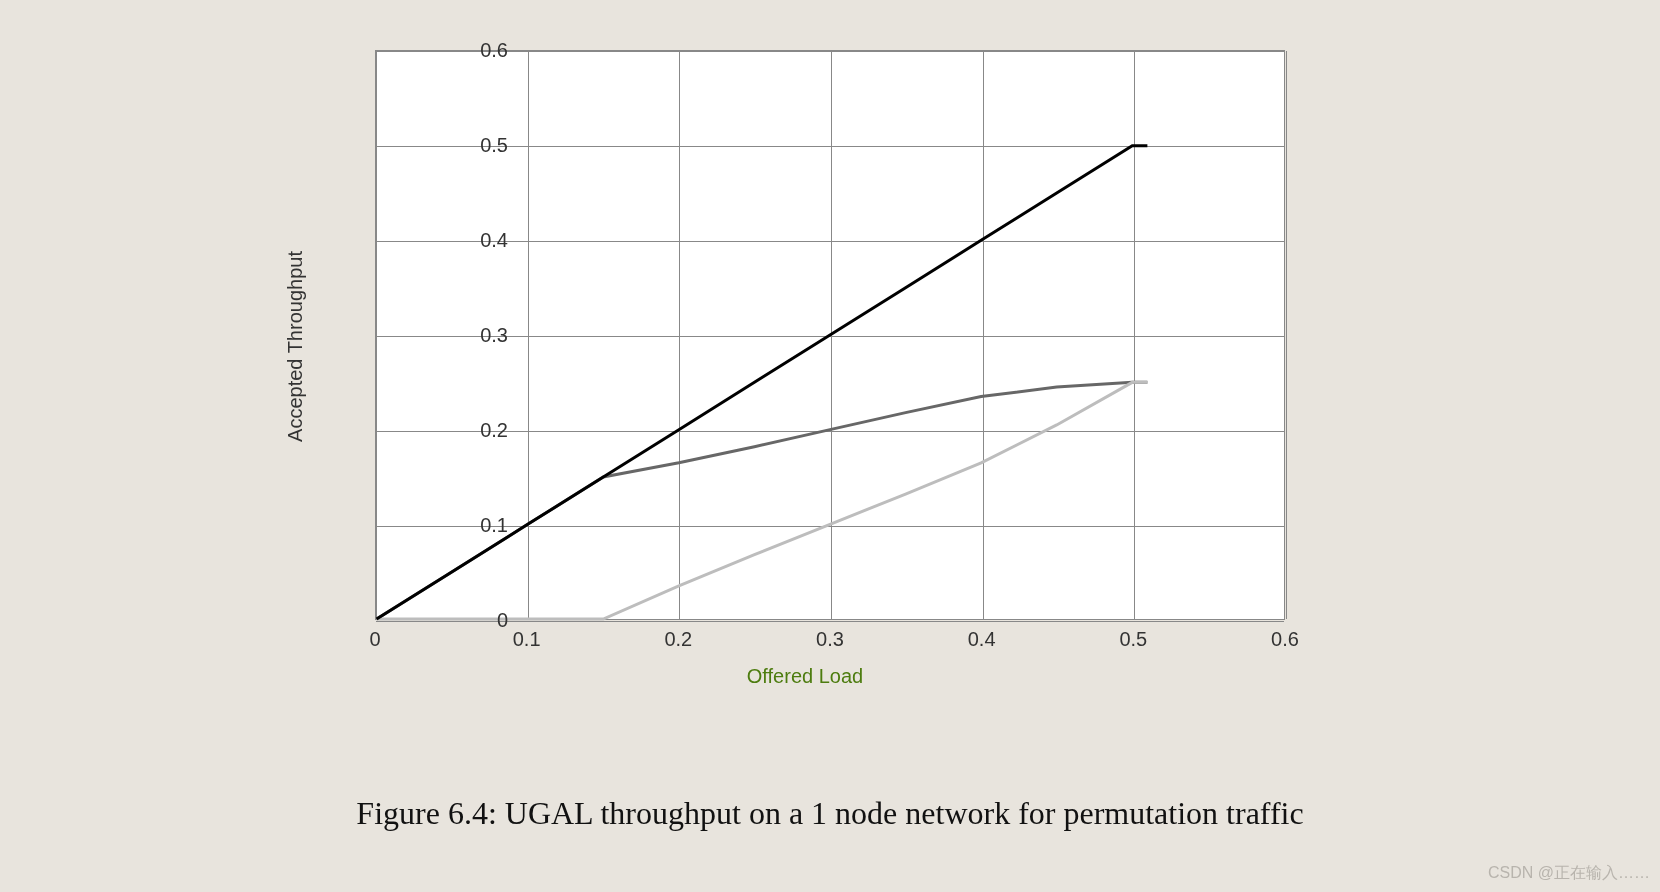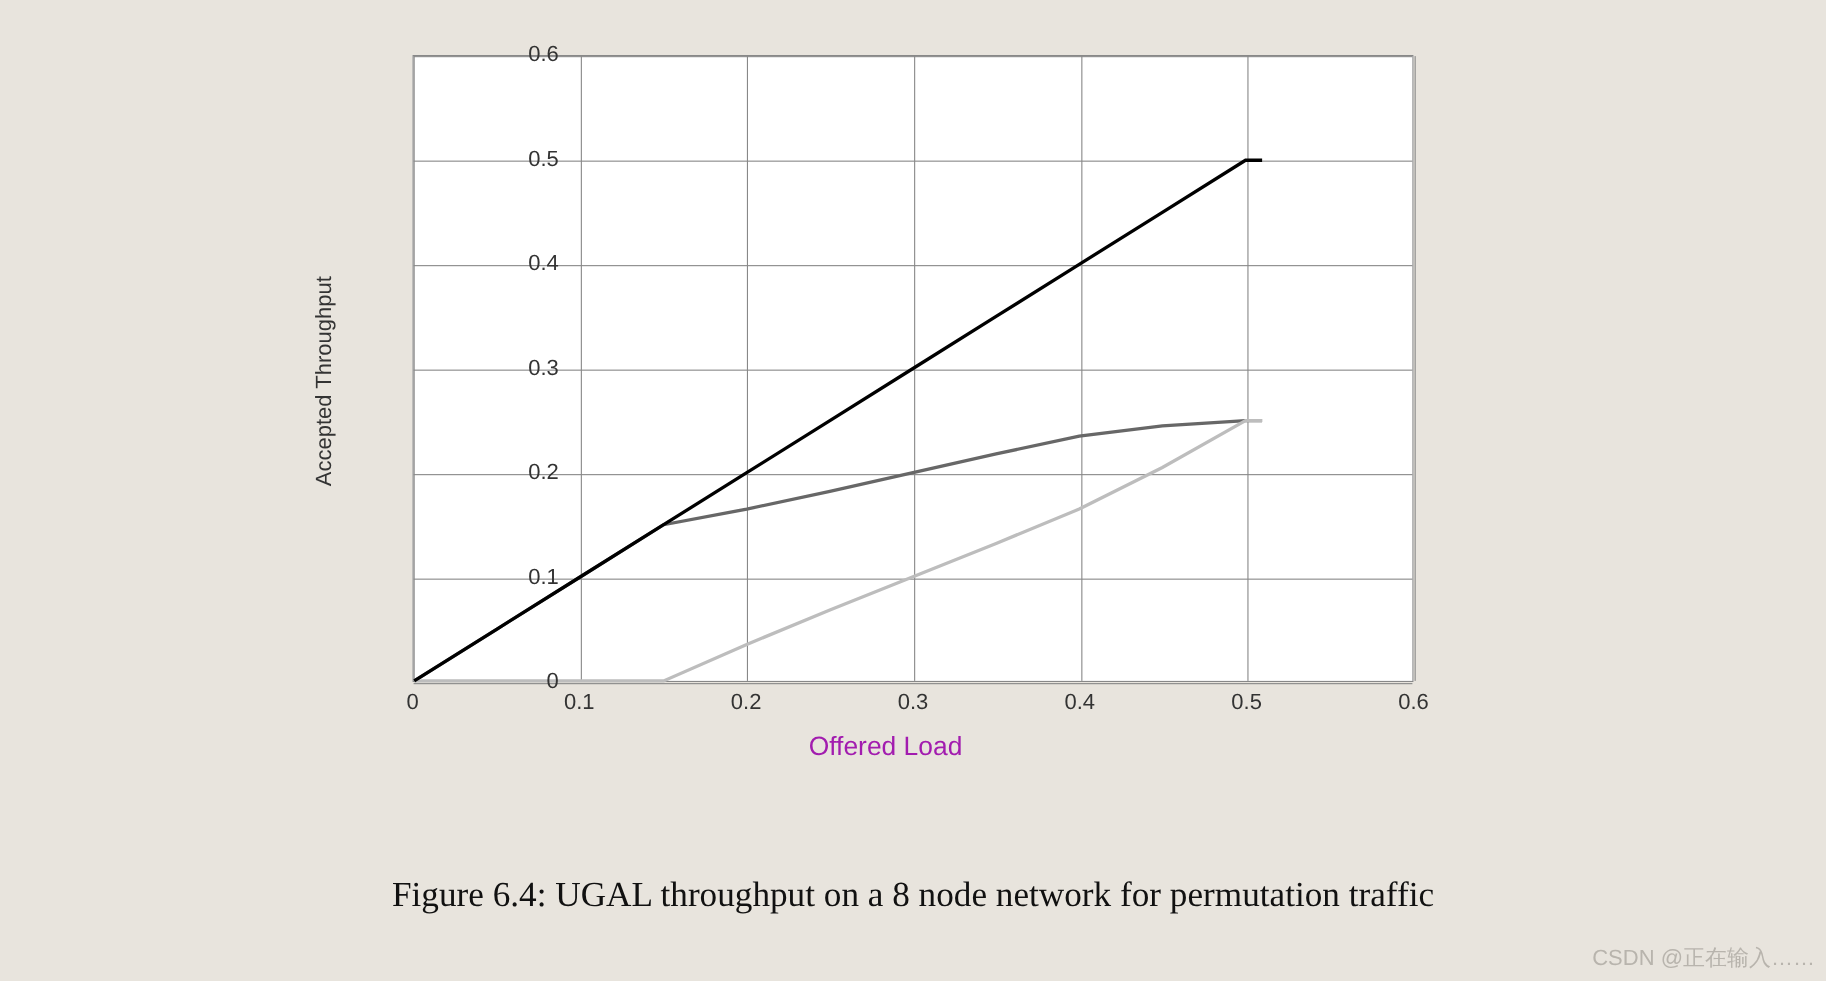--- a/index.html
+++ b/index.html
@@ -70,38 +70,38 @@
       transform-origin: left center;
       font-size: 20px;
       color: #333;
       white-space: nowrap;
     }
     .x-axis-label {
       position: absolute;
       left: 50%;
       top: 645px;
       transform: translateX(-50%);
-      font-size: 24px;
-      color: #a21caf;
+      font-size: 20px;
+      color: #4d7c0f;
     }
     .caption {
       position: absolute;
       left: 50%;
       top: 795px;
       transform: translateX(-50%);
       font-size: 32px;
       font-family: Georgia, 'Times New Roman', serif;
       color: #111;
       white-space: nowrap;
     }
     .watermark {
       position: absolute;
       right: 10px;
       bottom: 8px;
-      font-size: 20px;
+      font-size: 16px;
       color: #b8b4ad;
     }
     svg.lines {
       position: absolute;
       left: 0;
       top: 0;
       width: 100%;
       height: 100%;
       overflow: visible;
     }
@@ -171,14 +171,14 @@
       <div class="x-tick-label" style="left: 95px;">0</div>
       <div class="x-tick-label" style="left: 246.667px;">0.1</div>
       <div class="x-tick-label" style="left: 398.333px;">0.2</div>
       <div class="x-tick-label" style="left: 550px;">0.3</div>
       <div class="x-tick-label" style="left: 701.667px;">0.4</div>
       <div class="x-tick-label" style="left: 853.333px;">0.5</div>
       <div class="x-tick-label" style="left: 1005px;">0.6</div>
     </div>
 </div>
 
-<div class="caption">Figure 6.4: UGAL throughput on a 8 node network for permutation traffic</div>
+<div class="caption">Figure 6.4: UGAL throughput on a 1 node network for permutation traffic</div>
 <div class="watermark">CSDN @正在输入……</div>
 
 </body></html>

